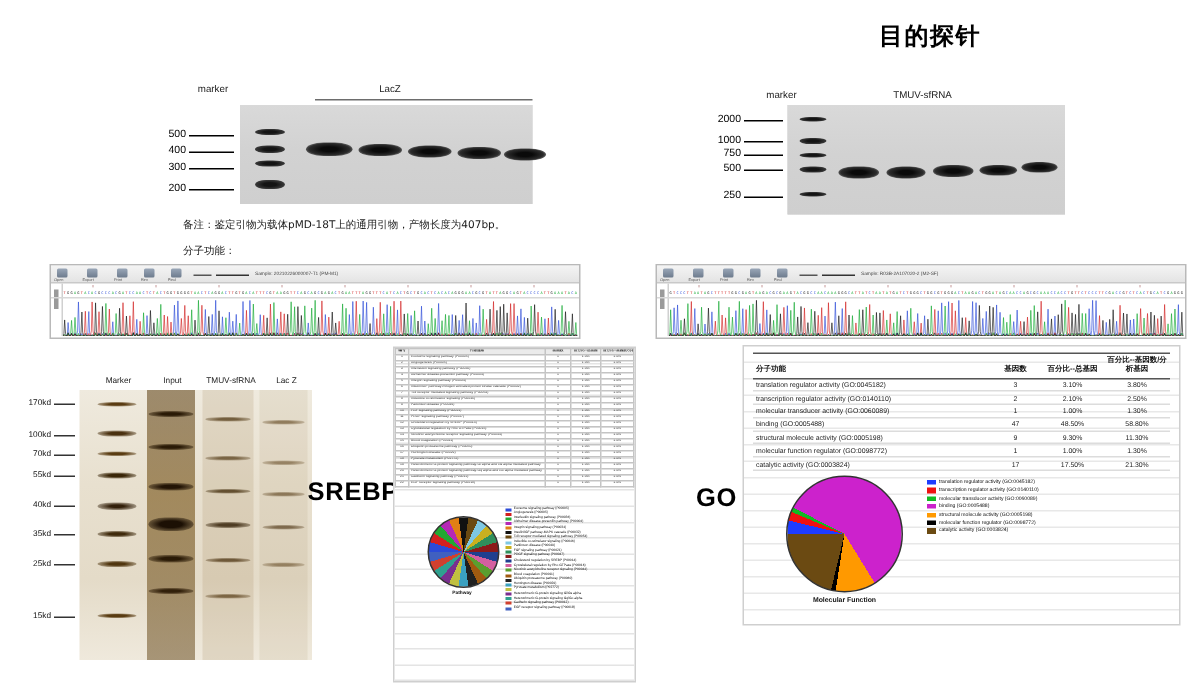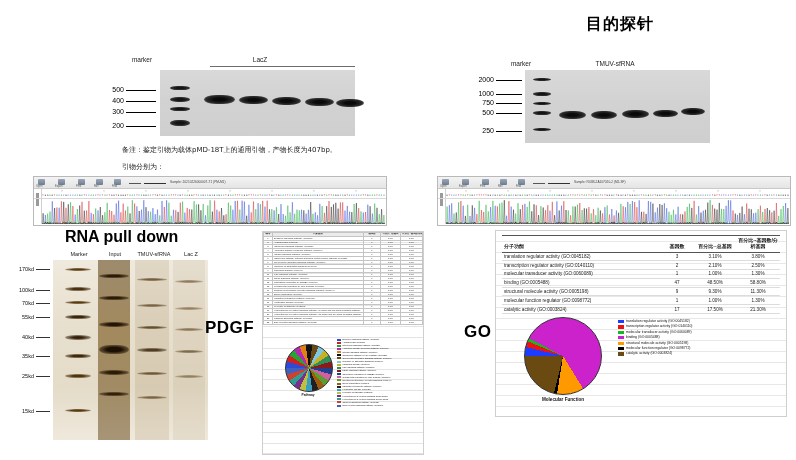--- a/index.html
+++ b/index.html
@@ -144,21 +144,21 @@
     <div class="mk-band" style="left:8px;top:58px;width:18px;height:3px;"></div>
     <div class="band" style="left:34px;top:41px;width:27px;height:8px;"></div>
     <div class="band" style="left:66px;top:41px;width:26px;height:7.5px;"></div>
     <div class="band" style="left:97px;top:40px;width:27px;height:8px;"></div>
     <div class="band" style="left:128px;top:40px;width:25px;height:7px;"></div>
     <div class="band" style="left:156px;top:38px;width:24px;height:6.5px;"></div>
   </div>
 </div>
 
 <div class="caption" style="left:122px;top:145px;">备注：鉴定引物为载体pMD-18T上的通用引物，产物长度为407bp。</div>
-<div class="caption" style="left:122px;top:162px;">引物分别为：</div>
+<div class="caption" style="left:122px;top:162px;">分子功能：</div>
 
 <div class="chrom" style="left:33px;top:176px;width:352px;height:48px;">
   <div class="chrom-tb"></div>
   <div class="chrom-ic" style="left:4px;"></div>
   <div class="chrom-ic-lbl" style="left:2px;">Open</div>
   <div class="chrom-ic" style="left:24px;"></div>
   <div class="chrom-ic-lbl" style="left:21px;">Export</div>
   <div class="chrom-ic" style="left:44px;"></div>
   <div class="chrom-ic-lbl" style="left:42px;">Print</div>
   <div class="chrom-ic" style="left:62px;"></div>
@@ -531,21 +531,20 @@
         <line x1="146" x2="146" y1="0" y2="1.6" stroke="#a05050" stroke-width="0.4"></line>
         <line x1="188" x2="188" y1="0" y2="1.6" stroke="#a05050" stroke-width="0.4"></line>
         <line x1="230" x2="230" y1="0" y2="1.6" stroke="#a05050" stroke-width="0.4"></line>
         <line x1="272" x2="272" y1="0" y2="1.6" stroke="#a05050" stroke-width="0.4"></line>
         <line x1="314" x2="314" y1="0" y2="1.6" stroke="#a05050" stroke-width="0.4"></line>
       </g>
   </svg>
 </div>
 
 <div style="position:absolute;left:45px;top:228px;width:175px;height:215px;">
-  <div class="pd-title" style="left:20px;top:0px;">RNA pull down</div>
 
   <div class="pd-lane" style="left:18px;top:23px;width:32px;">Marker</div>
   <div class="pd-lane" style="left:56px;top:23px;width:28px;">Input</div>
   <div class="pd-lane" style="left:86px;top:23px;width:46px;">TMUV-sfRNA</div>
   <div class="pd-lane" style="left:131px;top:23px;width:30px;">Lac Z</div>
 
   <div class="pd-mw" style="left:-37px;top:38px;width:26px;">170kd</div>
   <div class="pd-tick" style="left:-9px;top:41px;width:14px;"></div>
   <div class="pd-mw" style="left:-37px;top:59px;width:26px;">100kd</div>
   <div class="pd-tick" style="left:-9px;top:62px;width:14px;"></div>
@@ -593,21 +592,21 @@
     <div class="sv-band" style="left:84px;top:136px;width:30px;height:2.5px;background:radial-gradient(ellipse,rgba(85,58,20,.7) 30%,rgba(150,115,50,0) 100%);"></div>
 
     <div class="sv-band" style="left:122px;top:20px;width:28px;height:2.5px;background:radial-gradient(ellipse,rgba(90,62,22,.6) 30%,rgba(150,115,50,0) 100%);"></div>
     <div class="sv-band" style="left:122px;top:47px;width:28px;height:2.5px;background:radial-gradient(ellipse,rgba(90,62,22,.55) 30%,rgba(150,115,50,0) 100%);"></div>
     <div class="sv-band" style="left:122px;top:68px;width:28px;height:2.5px;background:radial-gradient(ellipse,rgba(85,58,20,.6) 30%,rgba(150,115,50,0) 100%);"></div>
     <div class="sv-band" style="left:122px;top:90px;width:28px;height:3px;background:radial-gradient(ellipse,rgba(75,50,16,.65) 30%,rgba(150,115,50,0) 100%);"></div>
     <div class="sv-band" style="left:122px;top:115px;width:28px;height:2.5px;background:radial-gradient(ellipse,rgba(90,62,22,.55) 30%,rgba(150,115,50,0) 100%);"></div>
   </div>
 </div>
 
-<div class="sec-label" style="left:205px;top:318px;">PDGF</div>
+<div class="sec-label" style="left:205px;top:318px;">SREBP</div>
 
 <div class="sec-label" style="left:464px;top:322px;">GO</div>
 
 <div class="kegg-panel" style="left:262px;top:231px;width:160px;height:222px;">
   <div class="kegg-ruled" style="top:0;">
     <div></div>
       <div></div>
       <div></div>
       <div></div>
       <div></div>

